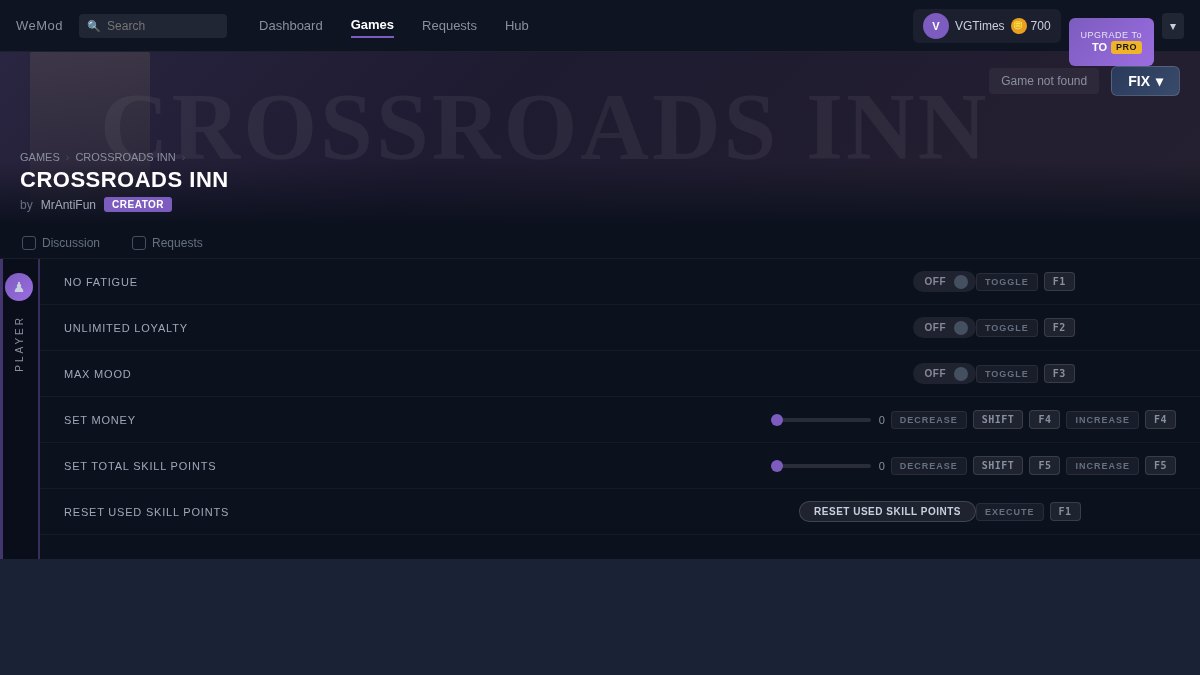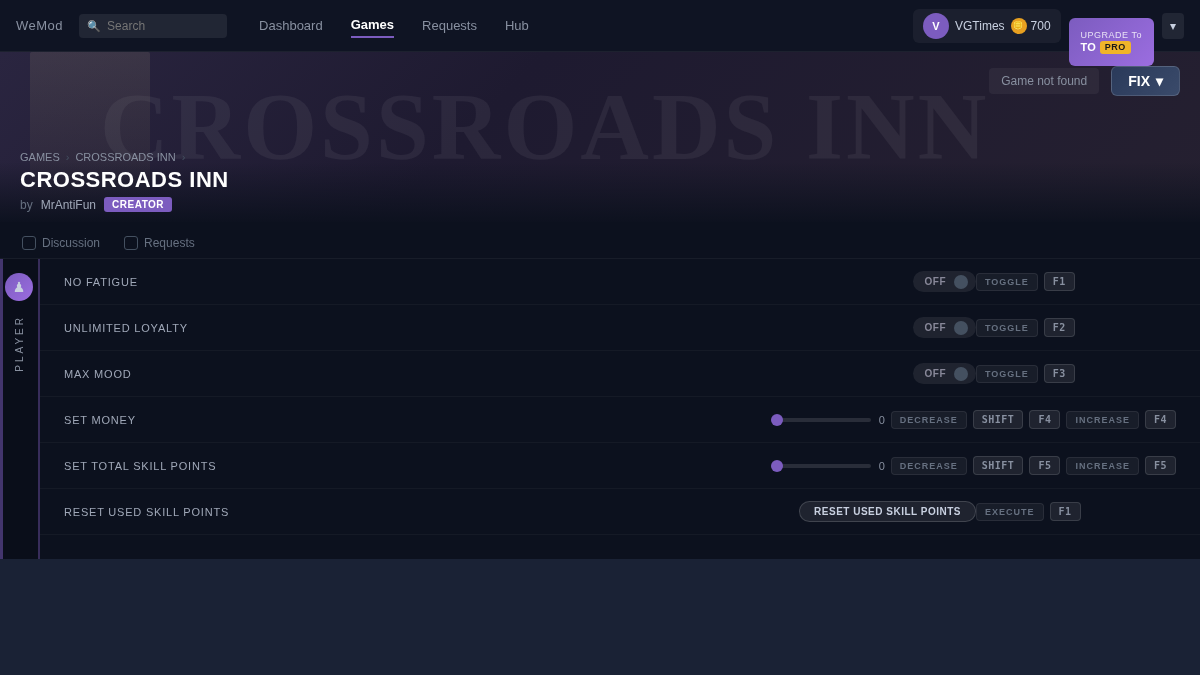--- a/index.html
+++ b/index.html
@@ -119,21 +119,21 @@
       color: white;
     }
     .upgrade-btn {
       background: linear-gradient(135deg, #7c5cbf, #9b6de0);
       border: none;
       border-radius: 6px;
       padding: 12px 12px;
       cursor: pointer;
       display: flex;
       flex-direction: column;
-      align-items: flex-start;
+      align-items: flex-end;
       line-height: 1.2;
       margin-top: 33px;
     }
     .upgrade-top {
       font-size: 9px;
       color: rgba(255,255,255,0.8);
       font-weight: 500;
       letter-spacing: 0.5px;
     }
     .upgrade-bottom {
@@ -500,21 +500,21 @@
       </div>
       <div class="page-title">CROSSROADS INN</div>
       <div class="page-meta">
         <span class="by-text">by</span>
         <span class="by-text" style="color:#a0a8b8;">MrAntiFun</span>
         <span class="creator-badge">CREATOR</span>
       </div>
     </div>
   </div>
 
-  <div style="display:flex;align-items:center;gap:20px;padding:8px 20px 0;background:rgba(12,17,30,0.97);border-bottom:1px solid rgba(255,255,255,0.05);">
+  <div style="display:flex;align-items:center;gap:28px;padding:8px 20px 0;background:rgba(12,17,30,0.97);border-bottom:1px solid rgba(255,255,255,0.05);">
     <div class="tab-item">
       <span class="tab-checkbox"></span>
       <span>Discussion</span>
     </div>
     <div class="tab-item">
       <span class="tab-checkbox"></span>
       <span>Requests</span>
     </div>
   </div>
 

